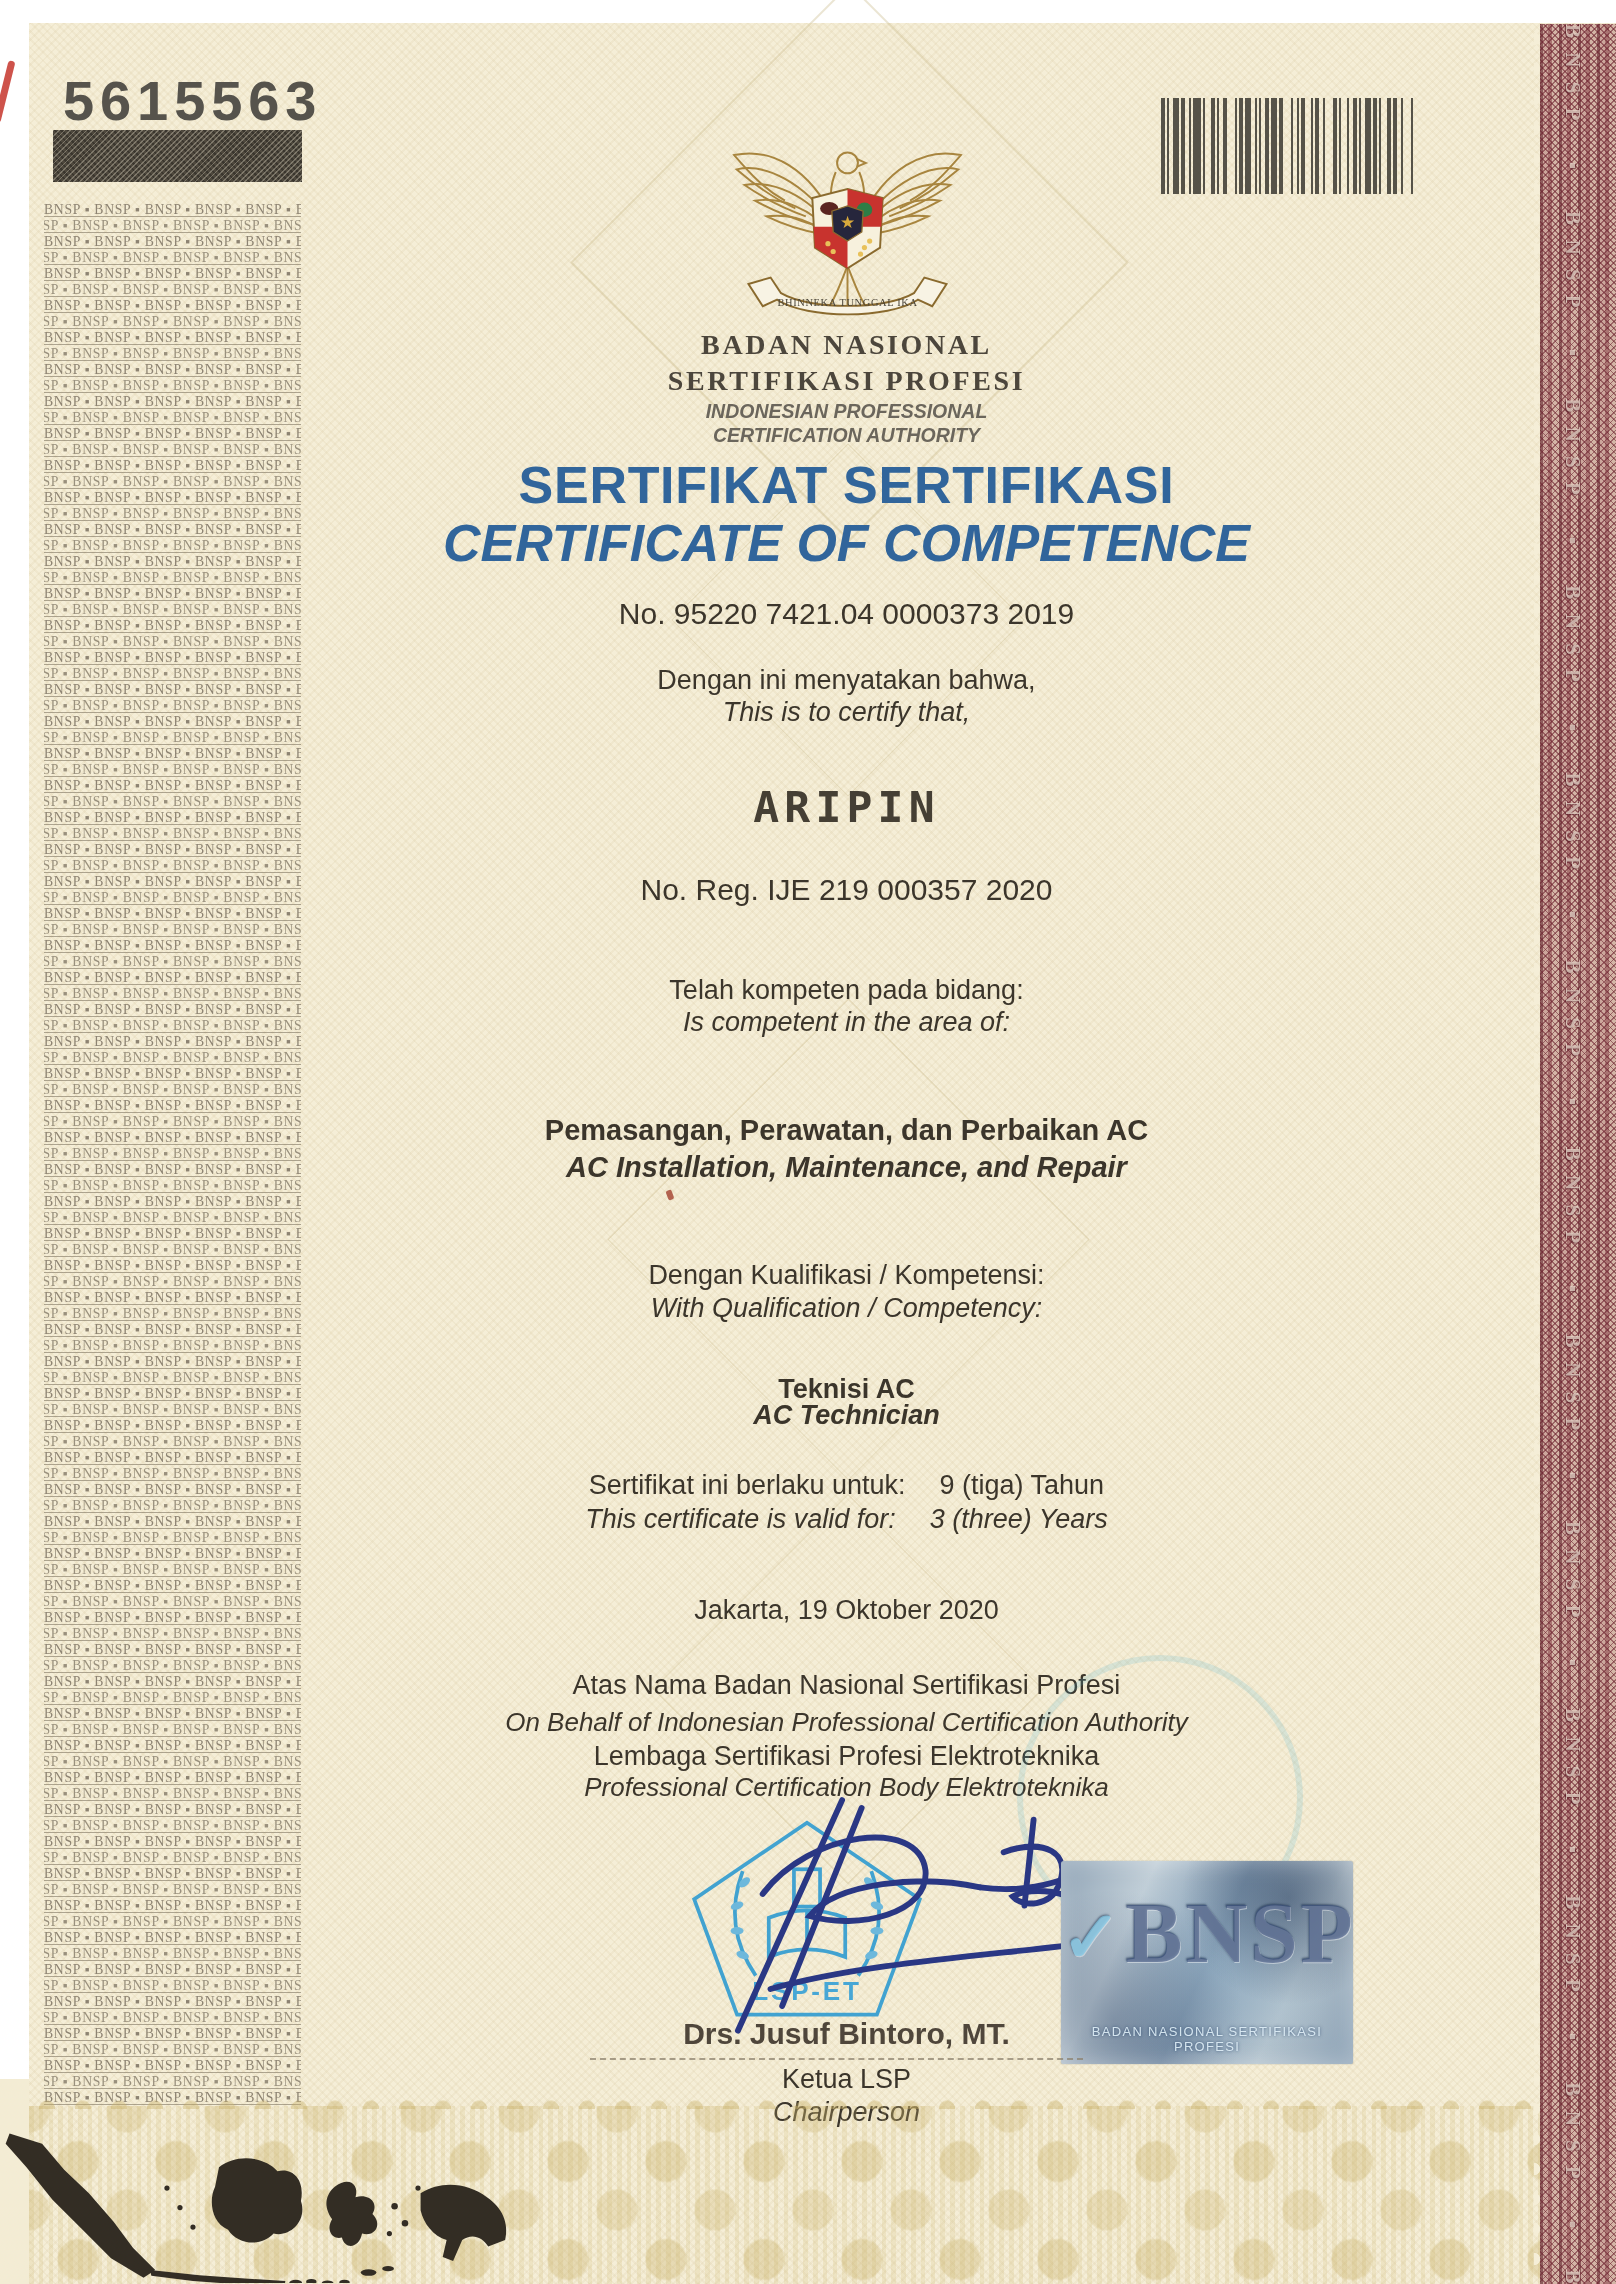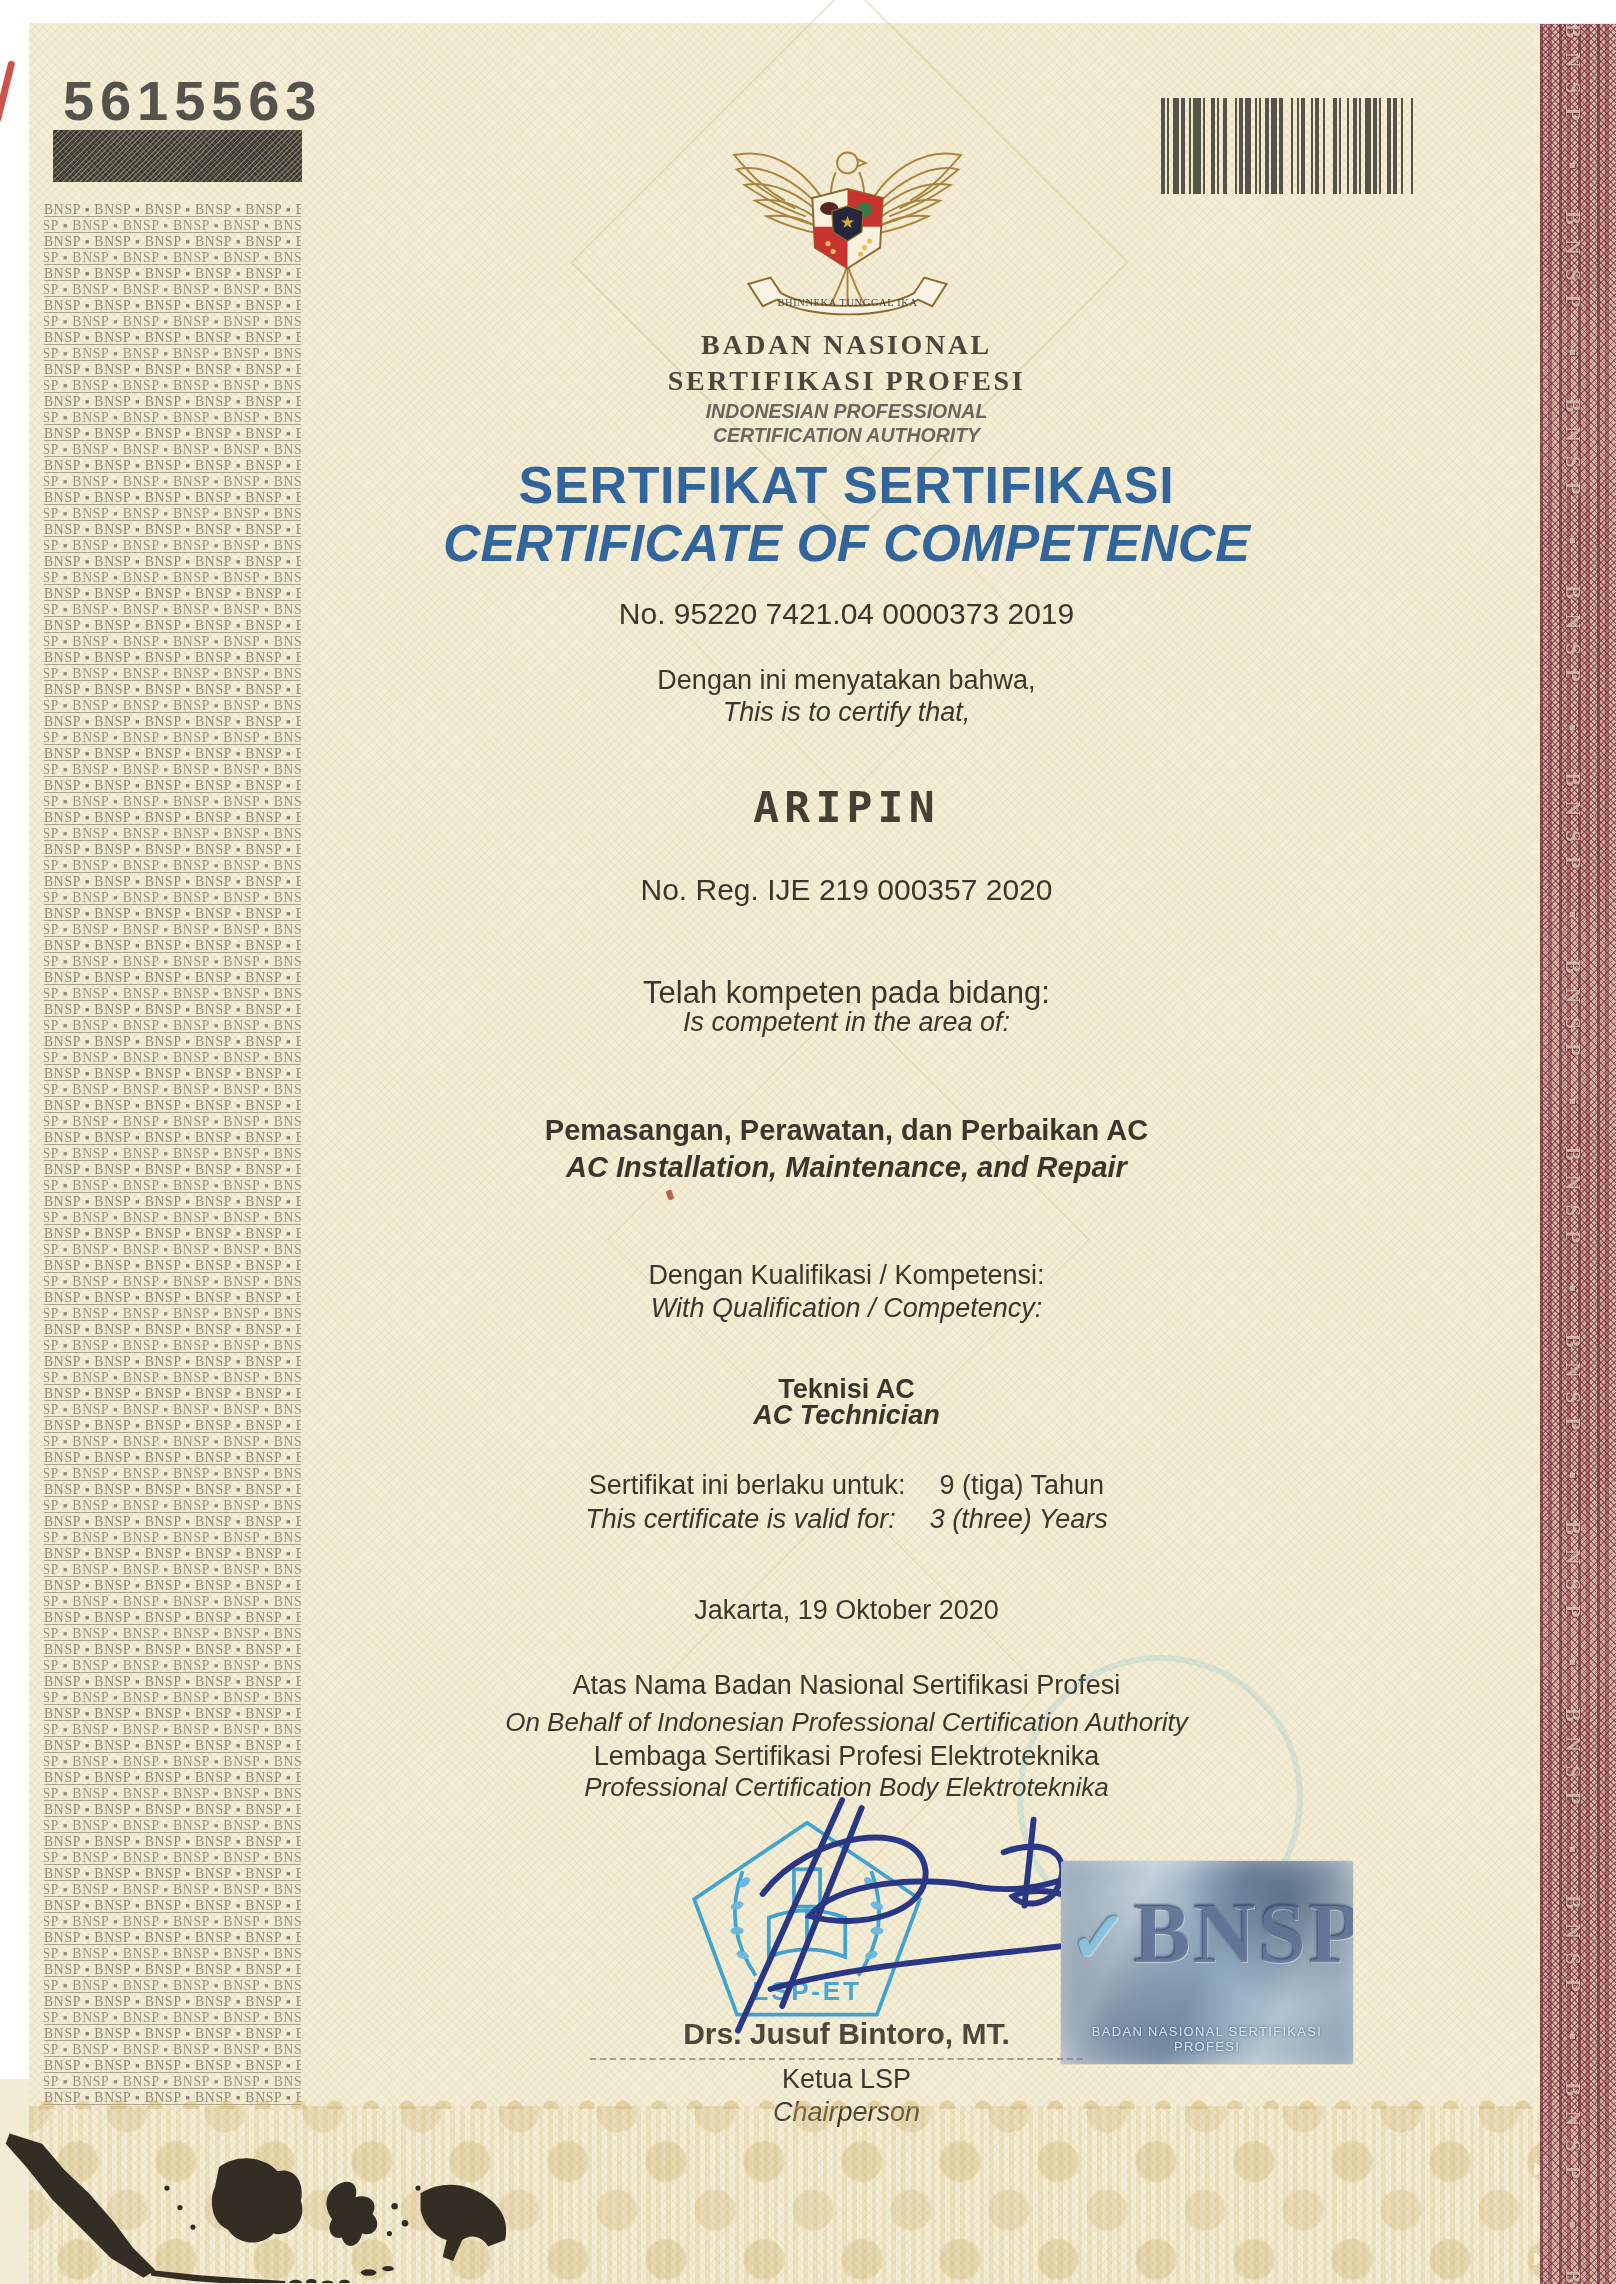--- a/index.html
+++ b/index.html
@@ -66,21 +66,21 @@
     background:
       radial-gradient(circle at 78% 18%, rgba(35,55,85,.5), transparent 38%),
       radial-gradient(circle at 18% 78%, rgba(55,75,105,.38), transparent 45%),
       radial-gradient(circle at 55% 50%, rgba(160,190,210,.55), transparent 62%),
       linear-gradient(115deg,#8fa3b5 0%,#c2cfd8 25%,#7e95ac 50%,#b4c3cd 75%,#8aa0b4 100%);
     box-shadow:inset 0 0 22px rgba(255,255,255,.35), 0 0 1.3px rgba(90,100,110,.6);
     overflow:hidden;}
   .holo-inner{position:absolute;left:0;top:17px;width:100%;text-align:right;
     font-family:"Liberation Serif",serif;font-weight:bold;font-size:86px;line-height:111px;
     color:rgba(62,84,128,.60);letter-spacing:2.6px;
-    text-shadow:0.7px 0.7px 0 rgba(255,255,255,.45), -0.7px -1.3px 2px rgba(25,45,75,.55);margin-left:8px;}
+    text-shadow:0.7px 0.7px 0 rgba(255,255,255,.45), -0.7px -1.3px 2px rgba(25,45,75,.55);}
   .holo-check{font-size:72px;color:rgba(130,200,230,.75);margin-right:1.3px;}
   .holo-caption{position:absolute;bottom:10.4px;width:100%;text-align:center;font-size:13px;
     letter-spacing:1.3px;color:rgba(228,242,250,.88);
     text-shadow:0 0 3.3px rgba(35,65,105,.9);}
 
   
   .edge-strip{position:absolute;left:1540px;top:23.5px;width:76px;height:2261px;
     background:
       repeating-linear-gradient(45deg, rgba(110,35,48,.55) 0 1.3px, transparent 1.3px 4.6px),
       repeating-linear-gradient(-45deg, rgba(110,35,48,.55) 0 1.3px, transparent 1.3px 4.6px),
@@ -301,21 +301,21 @@
   <div class="t b blue" style="top:455px;font-size:52px;letter-spacing:0.7px;">SERTIFIKAT SERTIFIKASI</div>
   <div class="t b it blue" style="top:513px;font-size:52px;">CERTIFICATE OF COMPETENCE</div>
 
   <div class="t" style="top:597px;font-size:30px;">No. 95220 7421.04 0000373 2019</div>
   <div class="t" style="top:665px;font-size:27px;">Dengan ini menyatakan bahwa,</div>
   <div class="t it" style="top:697px;font-size:27px;">This is to certify that,</div>
 
   <div class="t b" style="top:782px;font-size:43px;letter-spacing:5.2px;color:#453f34;font-family:'DejaVu Sans Mono',monospace;">ARIPIN</div>
   <div class="t" style="top:873px;font-size:30px;">No. Reg. IJE 219 000357 2020</div>
 
-  <div class="t" style="top:975px;font-size:31px;">Telah kompeten pada bidang:</div>
+  <div class="t" style="top:975px;font-size:27px;">Telah kompeten pada bidang:</div>
   <div class="t it" style="top:1007px;font-size:27px;">Is competent in the area of:</div>
 
   <div class="t b" style="top:1114px;font-size:29px;">Pemasangan, Perawatan, dan Perbaikan AC</div>
   <div class="t b it" style="top:1151px;font-size:29px;">AC Installation, Maintenance, and Repair</div>
 
   <div class="t" style="top:1260px;font-size:27px;">Dengan Kualifikasi / Kompetensi:</div>
   <div class="t it" style="top:1293px;font-size:27px;">With Qualification / Competency:</div>
 
   <div class="t b" style="top:1366px;font-size:27px;margin-top:8px;">Teknisi AC</div>
   <div class="t b it" style="top:1400px;font-size:27px;">AC Technician</div>

